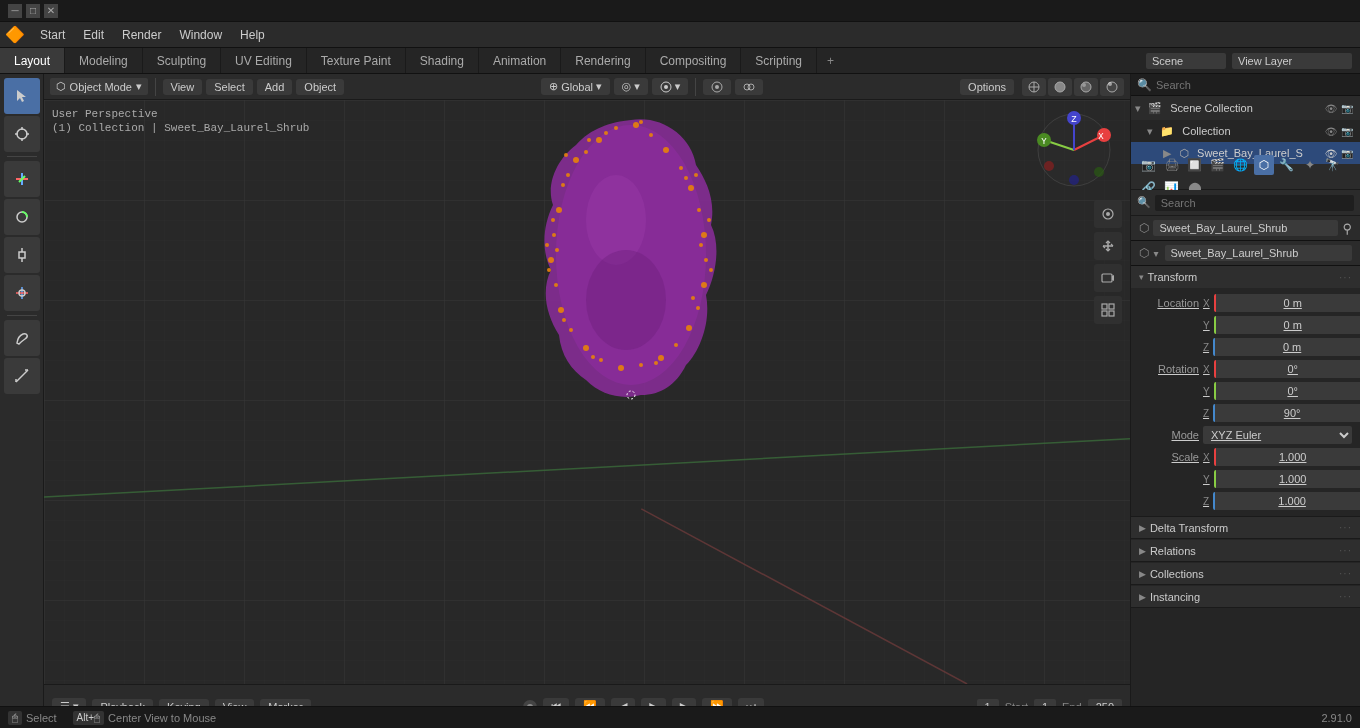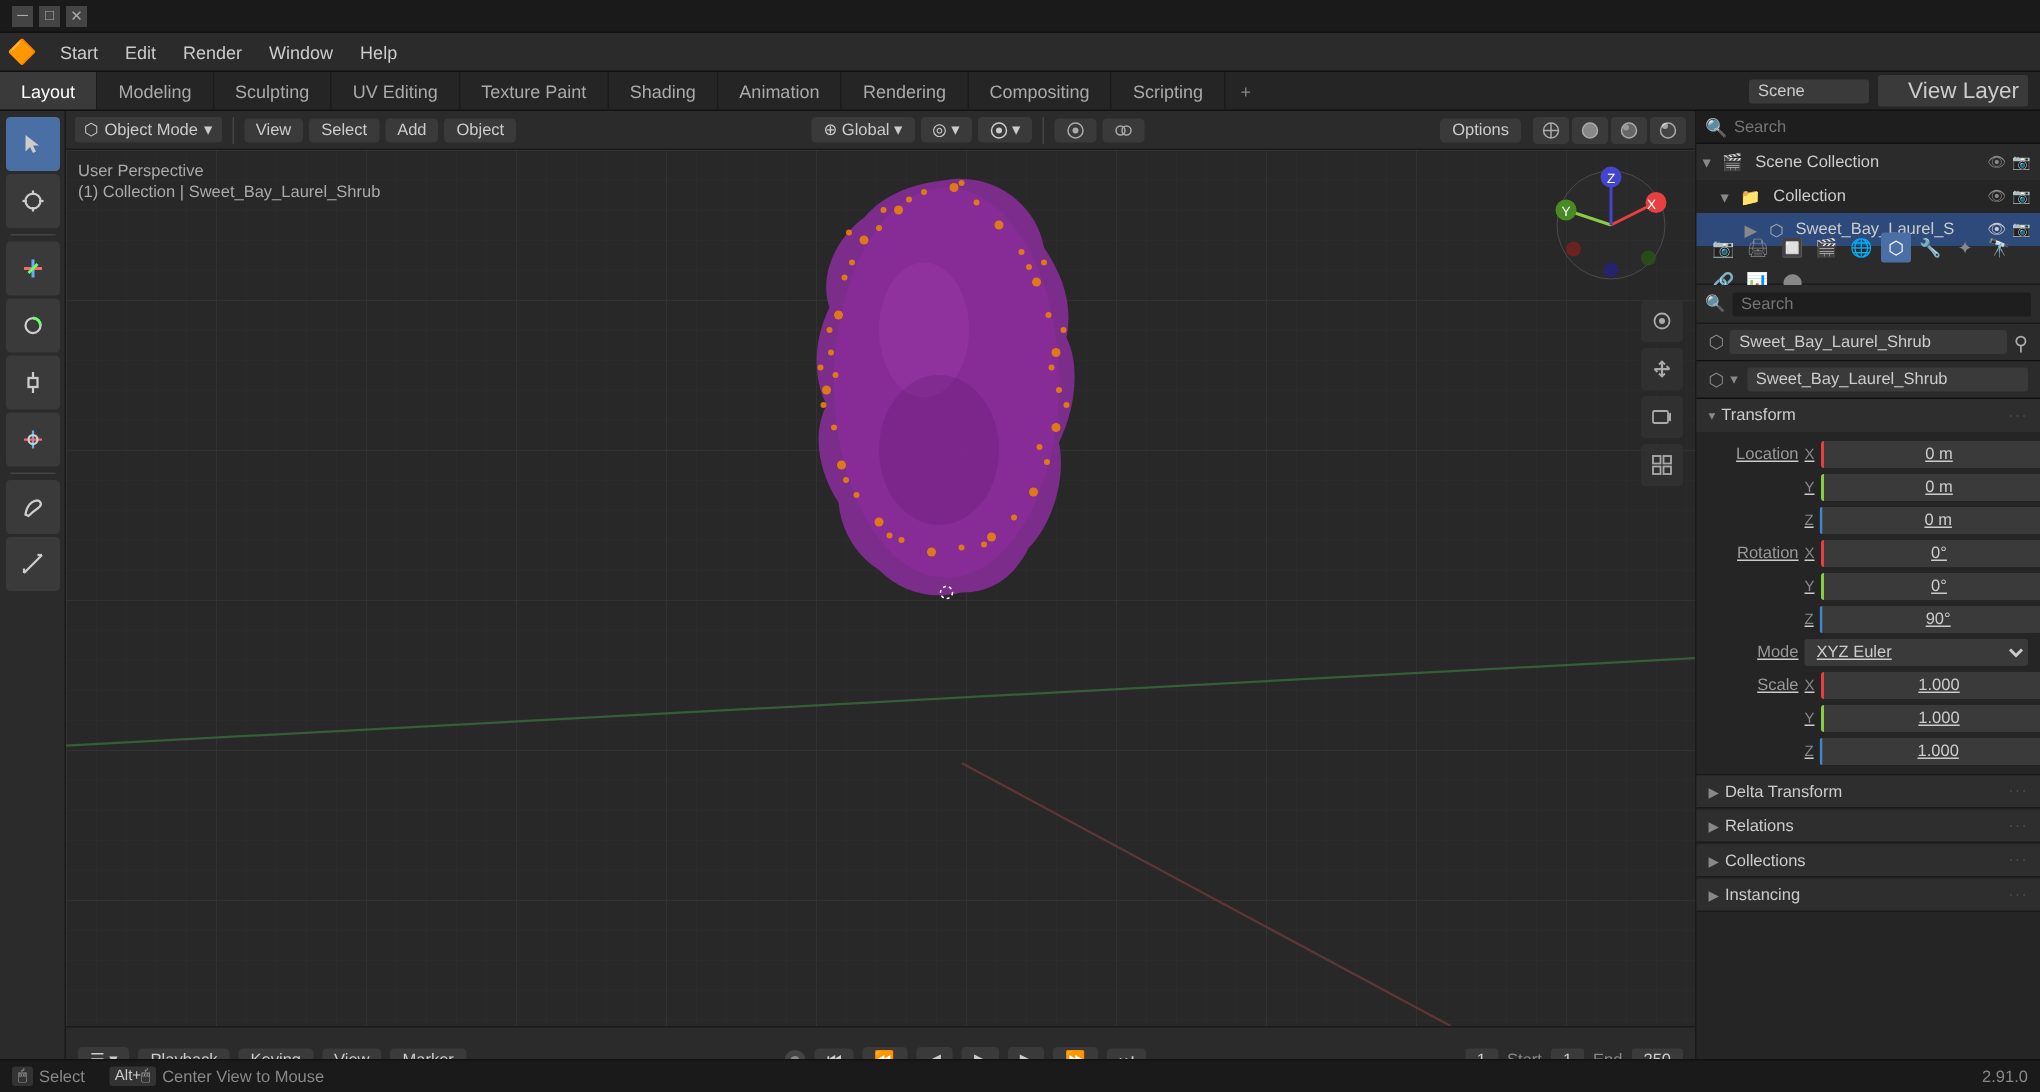--- a/index.html
+++ b/index.html
@@ -102,24 +102,23 @@
       padding: 2px 6px;
       font-size: 11px;
       width: 80px;
       border-radius: 2px;
     }
     .ws-viewlayer {
       background: #3a3a3a;
       border: none;
       color: #ccc;
       padding: 2px 6px;
-      font-size: 15px;
-      width: 100px;
+      font-size: 11px;
+      width: 120px;
       border-radius: 2px;
-      text-align: right;
     }
 
     
     #left-toolbar {
       width: 44px;
       background: #2b2b2b;
       display: flex;
       flex-direction: column;
       align-items: center;
       padding: 4px 2px;
@@ -403,20 +402,21 @@
 
     #viewport-col {
       flex: 1;
       display: flex;
       flex-direction: column;
     }
 
     #viewport-main {
       flex: 1;
       position: relative;
+      font-family: Liberation Mono, monospace;
     }
 
     
     .grid-svg { position: absolute; top: 0; left: 0; width: 100%; height: 100%; }
 
     
     #header-left {
       display: flex;
       align-items: center;
       padding: 2px 6px;

